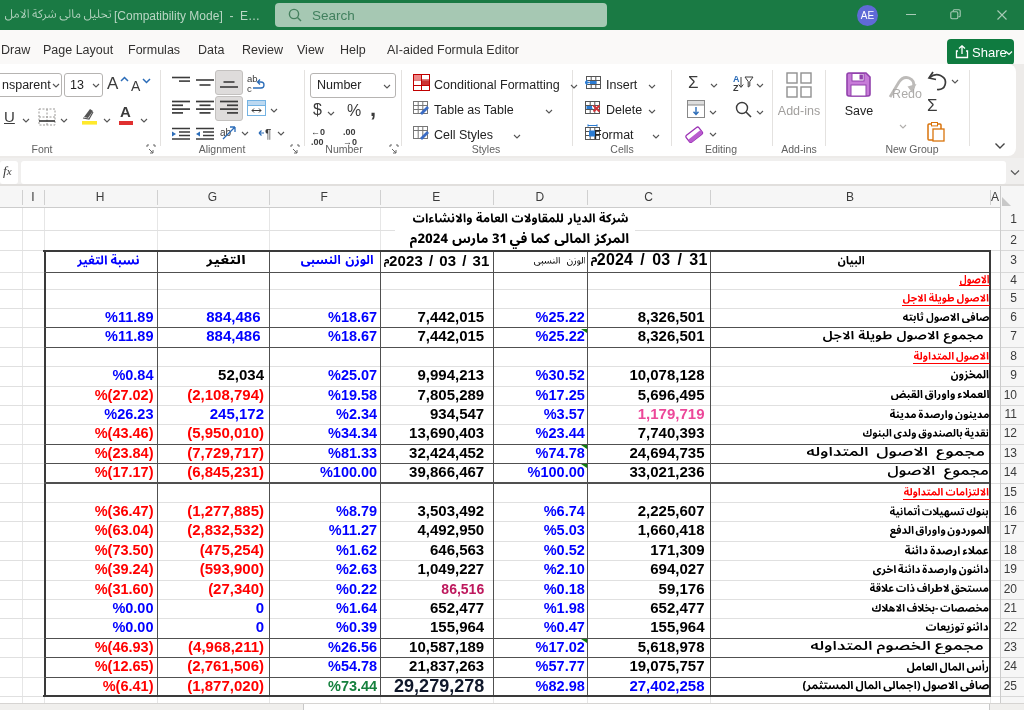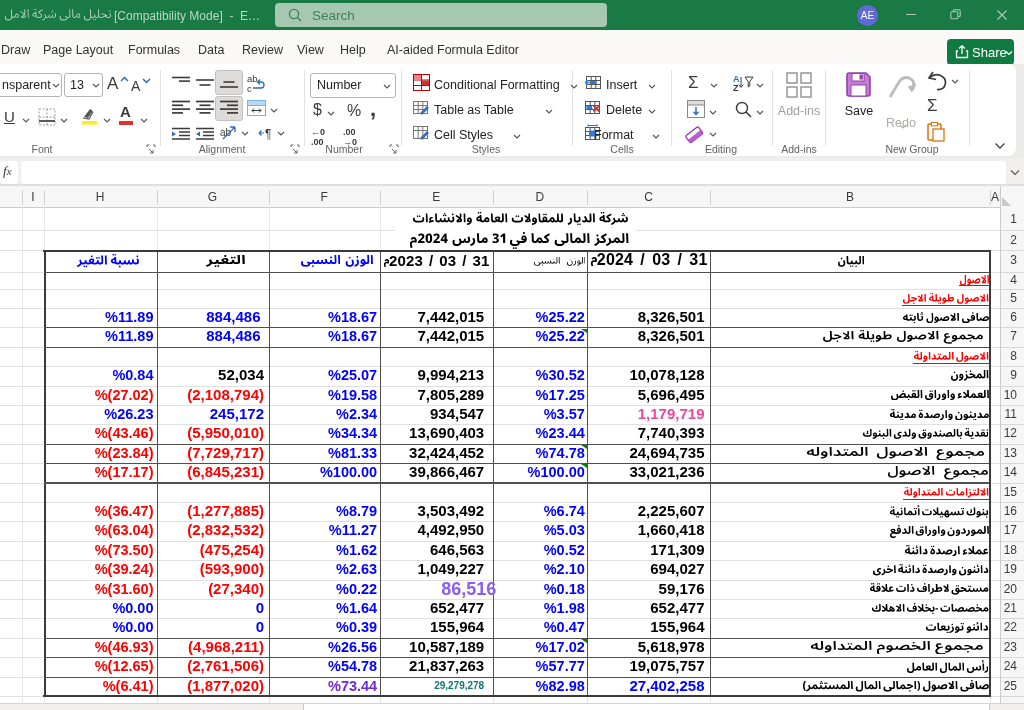--- a/index.html
+++ b/index.html
@@ -330,21 +330,21 @@
     <path d="M2 4 Q2 2 4 2 L21 2 L25 6 L25 23 Q25 25 23 25 L4 25 Q2 25 2 23 Z" fill="#C77BD8" stroke="#9141AC" stroke-width="1.6"></path>
     <rect x="7" y="2.5" width="12" height="7.5" fill="#fff" stroke="#9141AC"></rect>
     <rect x="14.5" y="3.5" width="3.4" height="5" fill="#9141AC"></rect>
     <rect x="6" y="14" width="15" height="11" fill="#fff" stroke="#9141AC"></rect>
   </svg>
 <div class="abs" style="left:843px;top:104px;width:32px;text-align:center;font-size:12.5px;color:#222">Save</div>
 <svg class="abs" style="left:888px;top:71px" width="30" height="27" viewBox="0 0 30 27">
     <path d="M2 26 L11 11 Q15 5 21 7 Q27 9.5 25.5 16 L24.5 19" fill="none" stroke="#BDBBB9" stroke-width="2.8"></path>
     <path d="M28.5 13 L24 21.5 L19.5 15.5 Z" fill="#BDBBB9"></path>
   </svg>
-<div class="abs" style="left:886px;top:116px;width:36px;text-align:left;font-size:12.5px;color:#ADABA9">Redo</div>
+<div class="abs" style="left:886px;top:87px;width:36px;text-align:right;font-size:12.5px;color:#ADABA9">Redo</div>
 <svg class="abs" style="left:899px;top:124px" width="8" height="5" viewBox="0 0 8 5">
     <path d="M1 1 L4 4 L7 1" stroke="#B0AEAC" stroke-width="1.1" fill="none"></path>
   </svg>
 <svg class="abs" style="left:926px;top:70px" width="22" height="21" viewBox="0 0 22 21">
     <path d="M7 2 L3 8 L10 9.5" fill="none" stroke="#3b3b3b" stroke-width="1.7"></path>
     <path d="M3.5 7.5 Q9 3 14.5 5.5 Q21 8.5 19 15 Q17.5 20 11 19.5" fill="none" stroke="#3b3b3b" stroke-width="1.7"></path>
   </svg>
 <svg class="abs" style="left:951px;top:79px" width="8" height="5" viewBox="0 0 8 5">
     <path d="M1 1 L4 4 L7 1" stroke="#555" stroke-width="1.1" fill="none"></path>
   </svg>
@@ -566,21 +566,21 @@
 <div class="num" style="left:587.0px;top:540.7px;width:117.5px;height:19.4px;color:#000000;font-size:15px">171,309</div>
 <div class="num" style="left:44.0px;top:560.1px;width:109.5px;height:19.4px;color:#FF0000;font-size:14.5px">%(39.24)</div>
 <div class="num" style="left:156.5px;top:560.1px;width:107.5px;height:19.4px;color:#FF0000;font-size:15px">(593,900)</div>
 <div class="num" style="left:268.5px;top:560.1px;width:108.7px;height:19.4px;color:#0000FF;font-size:14.5px">%2.63</div>
 <div class="num" style="left:380.0px;top:560.1px;width:104.2px;height:19.4px;color:#000000;font-size:15px">1,049,227</div>
 <div class="num" style="left:492.5px;top:560.1px;width:92.3px;height:19.4px;color:#0000FF;font-size:14.5px">%2.10</div>
 <div class="num" style="left:587.0px;top:560.1px;width:117.5px;height:19.4px;color:#000000;font-size:15px">694,027</div>
 <div class="num" style="left:44.0px;top:579.5px;width:109.5px;height:19.4px;color:#FF0000;font-size:14.5px">%(31.60)</div>
 <div class="num" style="left:156.5px;top:579.5px;width:107.5px;height:19.4px;color:#FF0000;font-size:15px">(27,340)</div>
 <div class="num" style="left:268.5px;top:579.5px;width:108.7px;height:19.4px;color:#0000FF;font-size:14.5px">%0.22</div>
-<div class="num" style="left:392px;top:579.5px;width:104.2px;height:19.4px;color:#8b5cf6;font-size:18px">86,516</div>
+<div class="num" style="left:380.0px;top:579.5px;width:104.2px;height:19.4px;color:#be185d;font-size:14px">86,516</div>
 <div class="num" style="left:492.5px;top:579.5px;width:92.3px;height:19.4px;color:#0000FF;font-size:14.5px">%0.18</div>
 <div class="num" style="left:587.0px;top:579.5px;width:117.5px;height:19.4px;color:#000000;font-size:15px">59,176</div>
 <div class="num" style="left:44.0px;top:598.9px;width:109.5px;height:19.4px;color:#0000FF;font-size:14.5px">%0.00</div>
 <div class="num" style="left:156.5px;top:598.9px;width:107.5px;height:19.4px;color:#0000FF;font-size:15px">0</div>
 <div class="num" style="left:268.5px;top:598.9px;width:108.7px;height:19.4px;color:#0000FF;font-size:14.5px">%1.64</div>
 <div class="num" style="left:380.0px;top:598.9px;width:104.2px;height:19.4px;color:#000000;font-size:15px">652,477</div>
 <div class="num" style="left:492.5px;top:598.9px;width:92.3px;height:19.4px;color:#0000FF;font-size:14.5px">%1.98</div>
 <div class="num" style="left:587.0px;top:598.9px;width:117.5px;height:19.4px;color:#000000;font-size:15px">652,477</div>
 <div class="num" style="left:44.0px;top:618.3px;width:109.5px;height:19.4px;color:#0000FF;font-size:14.5px">%0.00</div>
 <div class="num" style="left:156.5px;top:618.3px;width:107.5px;height:19.4px;color:#0000FF;font-size:15px">0</div>
@@ -595,22 +595,22 @@
 <div class="num" style="left:492.5px;top:637.7px;width:92.3px;height:19.4px;color:#0000FF;font-size:14.5px">%17.02</div>
 <div class="num" style="left:587.0px;top:637.7px;width:117.5px;height:19.4px;color:#000000;font-size:15px">5,618,978</div>
 <div class="num" style="left:44.0px;top:657.1px;width:109.5px;height:19.4px;color:#FF0000;font-size:14.5px">%(12.65)</div>
 <div class="num" style="left:156.5px;top:657.1px;width:107.5px;height:19.4px;color:#FF0000;font-size:15px">(2,761,506)</div>
 <div class="num" style="left:268.5px;top:657.1px;width:108.7px;height:19.4px;color:#0000FF;font-size:14.5px">%54.78</div>
 <div class="num" style="left:380.0px;top:657.1px;width:104.2px;height:19.4px;color:#000000;font-size:15px">21,837,263</div>
 <div class="num" style="left:492.5px;top:657.1px;width:92.3px;height:19.4px;color:#0000FF;font-size:14.5px">%57.77</div>
 <div class="num" style="left:587.0px;top:657.1px;width:117.5px;height:19.4px;color:#000000;font-size:15px">19,075,757</div>
 <div class="num" style="left:44.0px;top:676.5px;width:109.5px;height:19.4px;color:#FF0000;font-size:14.5px">%(6.41)</div>
 <div class="num" style="left:156.5px;top:676.5px;width:107.5px;height:19.4px;color:#FF0000;font-size:15px">(1,877,020)</div>
-<div class="num" style="left:268.5px;top:676.5px;width:108.7px;height:19.4px;color:#6d28d9;font-size:14.5px">%73.44</div>
-<div class="num" style="left:380.0px;top:676.5px;width:104.2px;height:19.4px;color:#0f766e;font-size:10px">29,279,278</div>
+<div class="num" style="left:268.5px;top:676.5px;width:108.7px;height:19.4px;color:#15803d;font-size:14.5px">%73.44</div>
+<div class="num" style="left:380.0px;top:676.5px;width:104.2px;height:19.4px;color:#0f172a;font-size:18px">29,279,278</div>
 <div class="num" style="left:492.5px;top:676.5px;width:92.3px;height:19.4px;color:#0000FF;font-size:14.5px">%82.98</div>
 <div class="num" style="left:587.0px;top:676.5px;width:117.5px;height:19.4px;color:#0000FF;font-size:15px">27,402,258</div>
 <div style="position:absolute;left:581px;top:328.5px;width:0;height:0;border-top:4px solid #107C10;border-left:6px solid transparent"></div>
 <div style="position:absolute;left:581px;top:444.9px;width:0;height:0;border-top:4px solid #107C10;border-left:6px solid transparent"></div>
 <div style="position:absolute;left:581px;top:464.3px;width:0;height:0;border-top:4px solid #107C10;border-left:6px solid transparent"></div>
 <div style="position:absolute;left:581px;top:638.9px;width:0;height:0;border-top:4px solid #107C10;border-left:6px solid transparent"></div>
 <svg style="position:absolute;left:959.8px;top:274.5px;" width="29.0" height="11.0" viewBox="0 0 29.0 11.0" preserveAspectRatio="none">
     <path d="M20.3 4.6 19.8 3.8 19.2 3.4 18.1 3.2 17.3 3.5 16.4 4.1 15.2 5.5 14.4 6.6 13.9 6.2 13.9 4.8 12.8 4.5 12.5 6.1 11.9 6.8 11.2 6.8 11 6.5 10.8 5.1 10 4 9.6 3.8 8.6 3.8 7.8 4.5 7.4 5.4 7.3 7.1 7.9 8 9.2 8.4 8.5 9 7 9.4 7.3 10.9 9.1 10.4 9.8 9.9 11 8.2 12.4 8.2 13.3 7.4 14.1 8.1 15.9 8.5 18 8.4 19.5 7.8 20.3 6.5ZM8.9 5.2 9.2 5.2 9.6 5.9 9.7 6.6 9.5 6.9 8.8 6.8 8.5 6.4 8.5 5.9ZM19.1 5.5 19.1 6 18.4 6.6 17.2 6.9 16 6.8 17 5.5 17.7 5 18.4 4.9 18.8 5ZM27.4 0 27.6 8.2 28.9 8.2 28.7 0ZM25.6 0 24.3 0.2 24.5 1.1 24.5 2.9 24.3 3.2 21.9 1.2 21.3 2.4 21.4 2.8 23 3.9 23.7 4.8 21.9 6.6 21.9 8.2 25.2 8.2 26 7.6 26.2 7.1 26.2 5.9 25.4 4.4 25.8 2.5ZM25 6.1 24.9 6.6 24.7 6.8 23.6 6.6 24.4 5.8 24.8 5.8ZM6 0 4.7 0 4.8 7.8 4.6 8.4 4 9.1 2.5 9.2 1.9 9 1.5 8.5 1.3 7.8 1.6 6 0.7 5.6 0.4 5.8 0 7.5 0 8.4 0.2 9.2 0.9 10.2 1.9 10.8 3.5 10.9 4.8 10.4 5.6 9.4 6.1 7.5Z" fill="#FF0000" fill-rule="evenodd"></path>
   </svg>
 <div style="position:absolute;left:958.8px;top:285.3px;width:31.0px;height:1px;background:#FF0000"></div>

